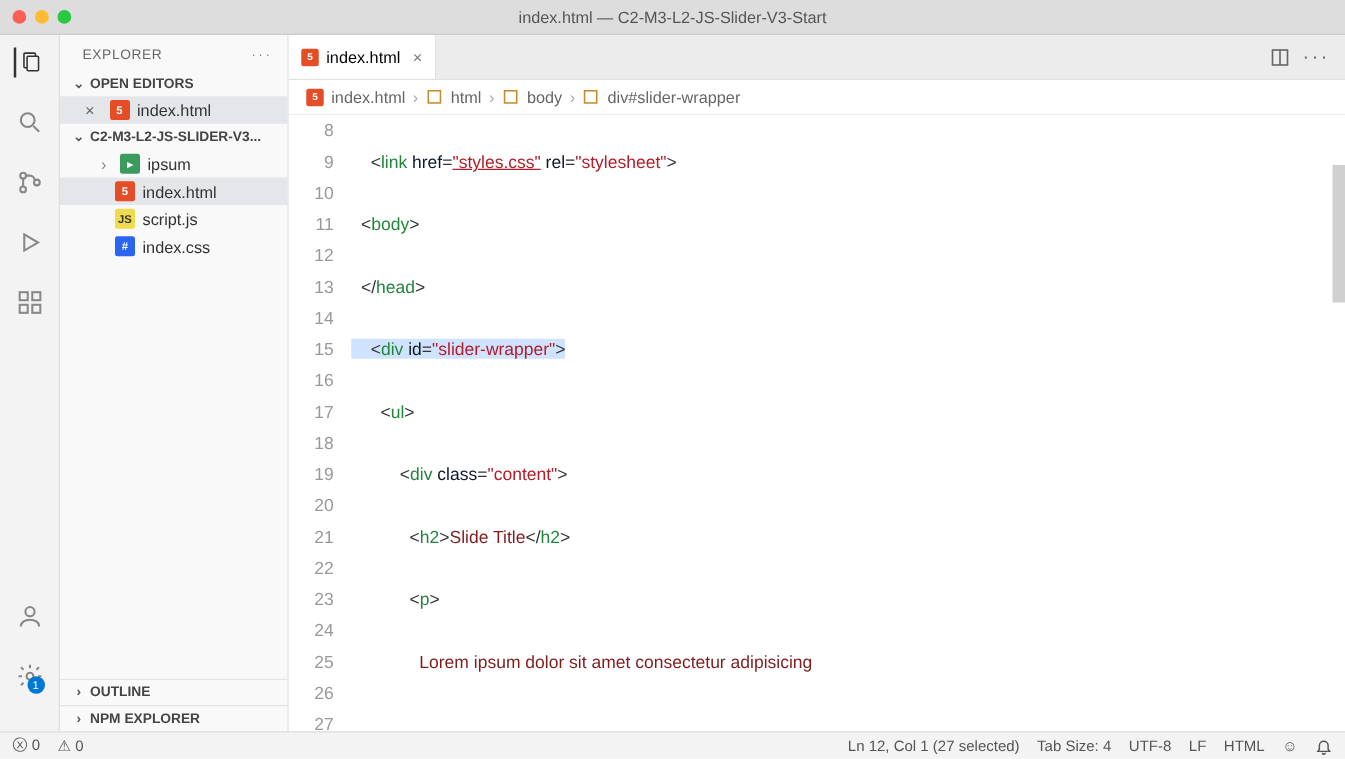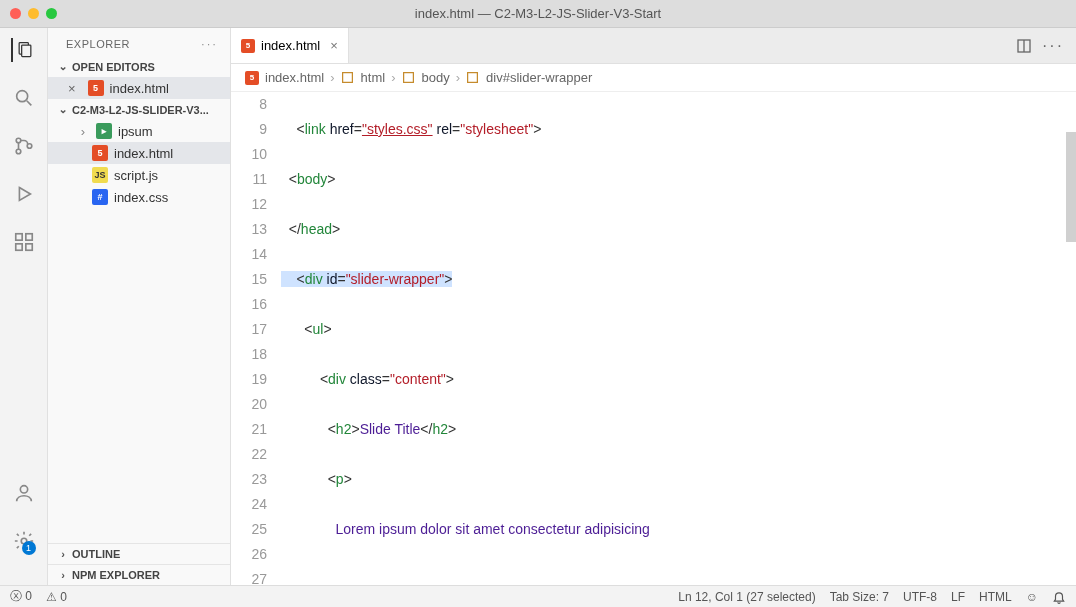--- a/index.html
+++ b/index.html
@@ -40,21 +40,21 @@
 .breadcrumb .ficon { width: 14px; height: 14px; font-size: 8px; }
 .bc-icon { width: 14px; height: 14px; display: inline-flex; }
 .editor { flex: 1; display: flex; overflow: hidden; font-family: Menlo, Monaco, "Courier New", monospace; font-size: 14px; line-height: 25px; }
 .gutter { width: 50px; text-align: right; color: #999; padding-right: 14px; user-select: none; }
 .gutter div { height: 25px; }
 .code { flex: 1; position: relative; white-space: pre; color: #333; }
 .code .ln { height: 25px; }
 .tk-tag { color: #22863a; }
 .tk-attr { color: #0f172a; }
 .tk-str { color: #b31d28; }
-.tk-txt { color: #4c1d95; }
+.tk-txt { color: #7f1d1d; }
 .sel { background: #cfe3ff; }
 .statusbar { height: 22px; background: #f3f3f3; border-top: 1px solid #ddd; display: flex; align-items: center; font-size: 12px; color: #555; padding: 0 10px; gap: 14px; }
 .statusbar .sright { margin-left: auto; display: flex; gap: 14px; align-items: center; }
 .scroll-ov { position: absolute; right: 0; top: 0; width: 10px; height: 100%; }
 .scroll-th { position: absolute; right: 0; width: 10px; background: rgba(120,120,120,0.35); border-radius: 0; }
 svg { display: block; }
 .badge { position: absolute; bottom: -2px; left: 10px; background: #0078d4; color: #fff; border-radius: 8px; font-size: 9px; width: 14px; height: 14px; display: flex; align-items: center; justify-content: center; }
 .aicon.rel { position: relative; }
 </style>
 </head>
@@ -262,21 +262,21 @@
       </div>
     </div>
   </div>
 </div>
 
 <div class="statusbar">
   <span>ⓧ <span>0</span></span>
   <span>⚠ <span>0</span></span>
   <div class="sright">
     <span>Ln 12, Col 1 (27 selected)</span>
-    <span>Tab Size: 7</span>
+    <span>Tab Size: 4</span>
     <span>UTF-8</span>
     <span>LF</span>
     <span>HTML</span>
     <span>☺</span>
     <span>
       <svg width="14" height="14" viewBox="0 0 24 24" fill="none" stroke="currentColor" stroke-width="2">
           <path d="M18 16v-5a6 6 0 1 0-12 0v5l-2 3h16z"></path>
           <path d="M10 21a2 2 0 0 0 4 0"></path>
         </svg>
     </span>

